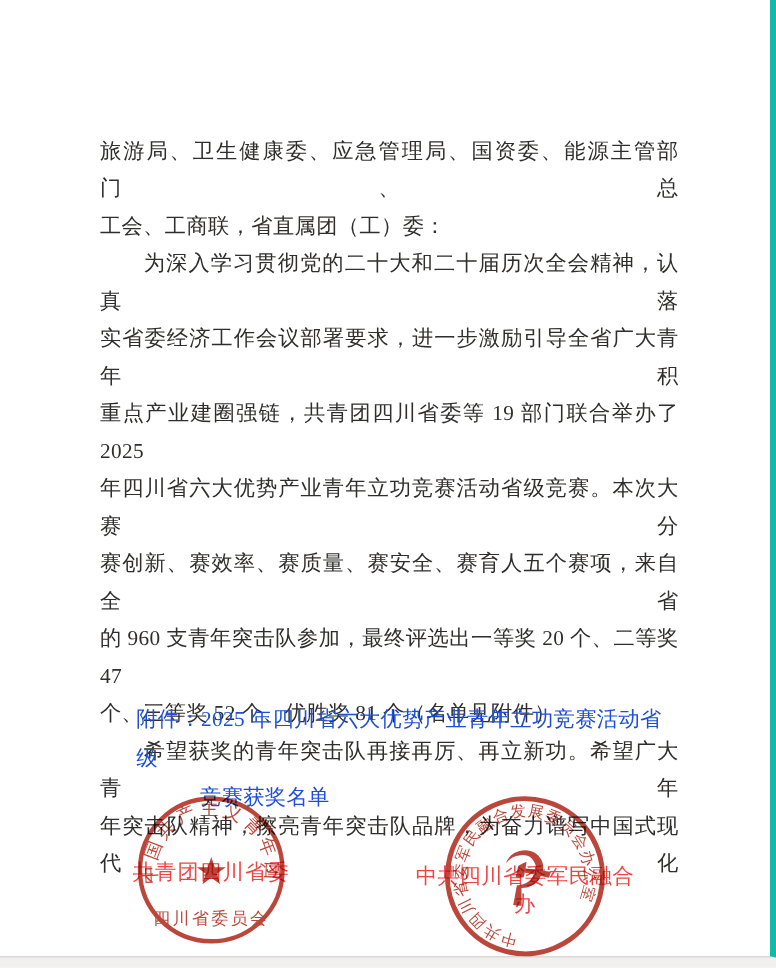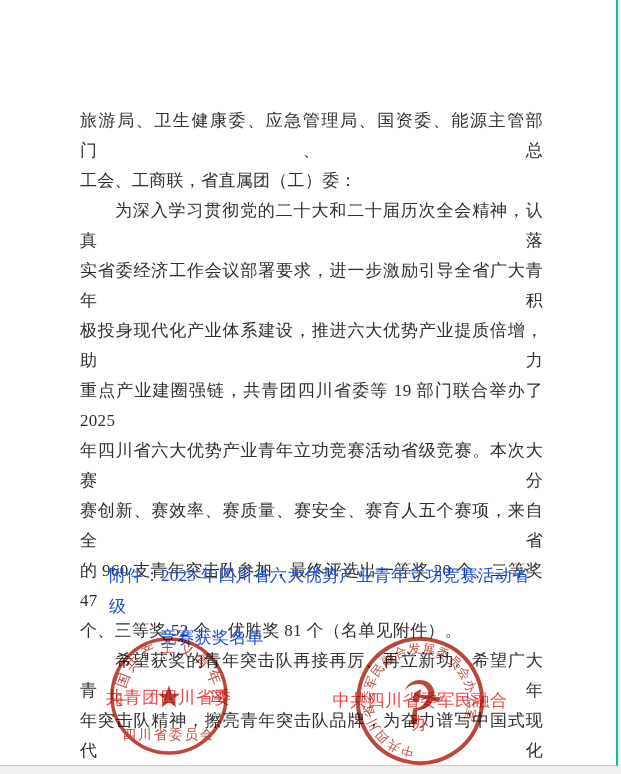--- a/index.html
+++ b/index.html
@@ -1,19 +1,19 @@
 <!DOCTYPE html>
 <html><head>
 <meta charset="utf-8">
 <style>
   html,body{margin:0;padding:0;}
   body{background:#e9e8e6;font-family:"Liberation Serif","DejaVu Serif",serif;}
   .canvas{position:relative;width:621px;height:774px;background:#f1f0ee;overflow:hidden;}
   .page{position:absolute;left:0;top:0;width:616px;height:765px;background:#ffffff;
-        border-right:2px solid #14b8a6;border-bottom:1px solid #cfcdcb;}
+        border-right:5px solid #14b8a6;border-bottom:1px solid #cfcdcb;}
   .body-text{position:absolute;left:80px;top:106px;width:463px;
              font-size:17px;line-height:30px;color:#2f2e2c;letter-spacing:.3px;}
   .line{white-space:nowrap;}
   .line.fill{white-space:normal;text-align:justify;text-align-last:justify;}
   .line.indent{text-indent:35px;}
   .attachment{position:absolute;left:109px;top:560px;width:436px;
               font-size:17px;line-height:31px;color:#1d4ed8;letter-spacing:.3px;}
   .attachment .att-line2{padding-left:51px;}
   .sig{position:absolute;color:#ef4444;font-size:17px;letter-spacing:1px;text-align:center;}
   .sig-left{left:80px;top:686px;width:178px;}
@@ -28,21 +28,20 @@
 <body>
 
 <div class="canvas">
   <div class="page">
 
     <div class="body-text">
         <div class="line fill">旅游局、卫生健康委、应急管理局、国资委、能源主管部门、总</div>
         <div class="line">工会、工商联，省直属团（工）委：</div>
         <div class="line fill indent">为深入学习贯彻党的二十大和二十届历次全会精神，认真落</div>
         <div class="line fill">实省委经济工作会议部署要求，进一步激励引导全省广大青年积</div>
-        <div class="line fill">极投身现代化产业体系建设，推进六大优势产业提质倍增，助力</div>
         <div class="line fill">重点产业建圈强链，共青团四川省委等 19 部门联合举办了 2025</div>
         <div class="line fill">年四川省六大优势产业青年立功竞赛活动省级竞赛。本次大赛分</div>
         <div class="line fill">赛创新、赛效率、赛质量、赛安全、赛育人五个赛项，来自全省</div>
         <div class="line fill">的 960 支青年突击队参加，最终评选出一等奖 20 个、二等奖 47</div>
         <div class="line">个、三等奖 52 个、优胜奖 81 个（名单见附件）。</div>
         <div class="line fill indent">希望获奖的青年突击队再接再厉、再立新功。希望广大青年</div>
         <div class="line fill">年突击队精神，擦亮青年突击队品牌，为奋力谱写中国式现代化</div>
       </div>
 
     <div class="attachment">

